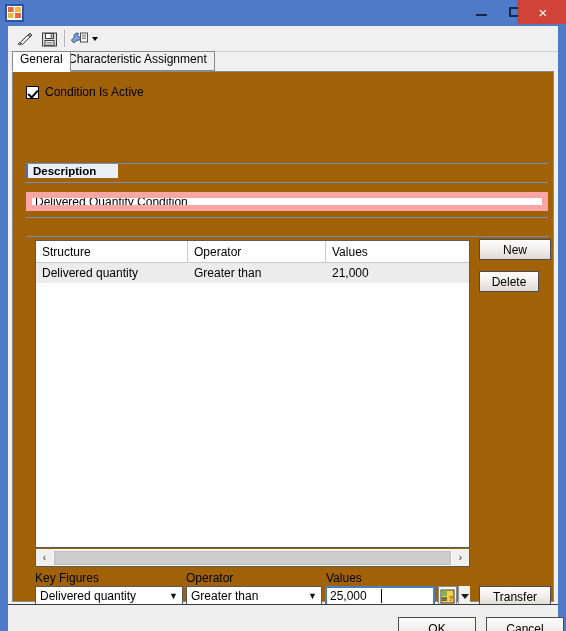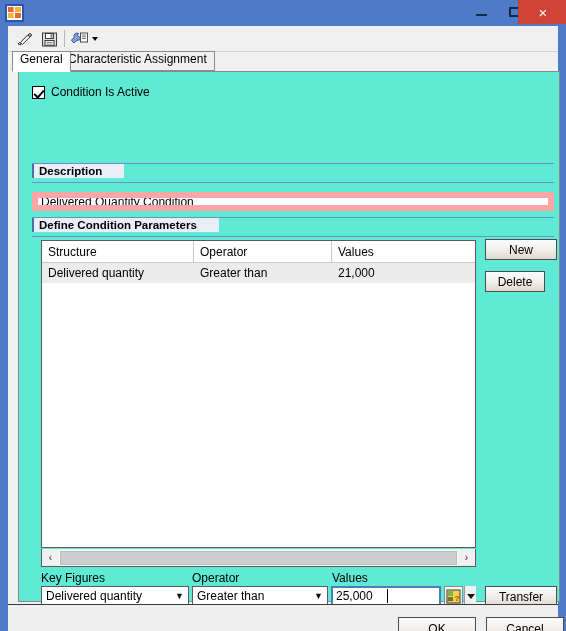--- a/index.html
+++ b/index.html
@@ -113,23 +113,23 @@
   }
   .tab-inactive {
     left: 52px;
     background: #f0f0f0;
     border: 1px solid #8a8a8a;
     z-index: 2;
   }
 
   
   .tabpage {
-    position: absolute; left: 10px; top: 45px;
+    position: absolute; left: 4px; top: 45px;
     width: 542px; height: 531px;
-    background: #5eead4;
+    background: #a16207;
     border: 1px solid #8a8a8a;
     box-sizing: border-box;
   }
 
   
   .checkrow {
     position: absolute; left: 13px; top: 13px;
     display: flex; align-items: center;
   }
   .checkbox {
@@ -423,21 +423,20 @@
         <span class="checkbox"></span>
         <span class="lbl">Condition Is Active</span>
       </div>
 
       <div class="group-title" style="left:13px; top:92px;">Description</div>
       <div class="group-rule" style="left:13px; top:91px; width:522px;"></div>
       <div class="group-rule2" style="left:13px; top:110px; width:522px;"></div>
 
       <input class="desc-input" type="text" value="Delivered Quantity Condition" style="">
 
-      <div class="group-title" style="left:13px; top:146px;">Define Condition Parameters</div>
       <div class="group-rule" style="left:13px; top:145px; width:522px;"></div>
       <div class="group-rule2" style="left:13px; top:164px; width:522px;"></div>
 
       <div class="table-wrap">
         <div class="thead">
           <div class="th col-structure">Structure</div>
           <div class="th col-operator">Operator</div>
           <div class="th col-values">Values</div>
         </div>
         <div class="trow">

